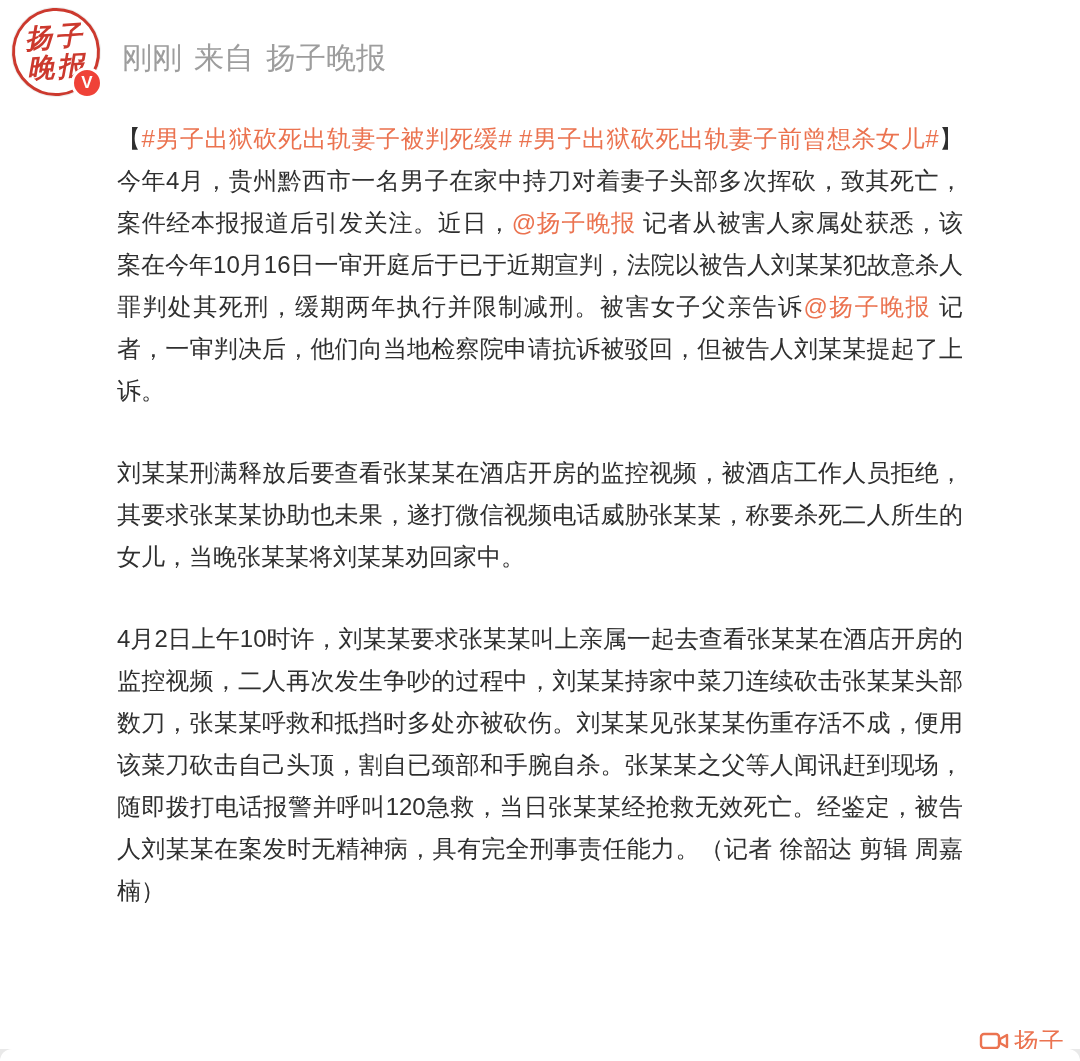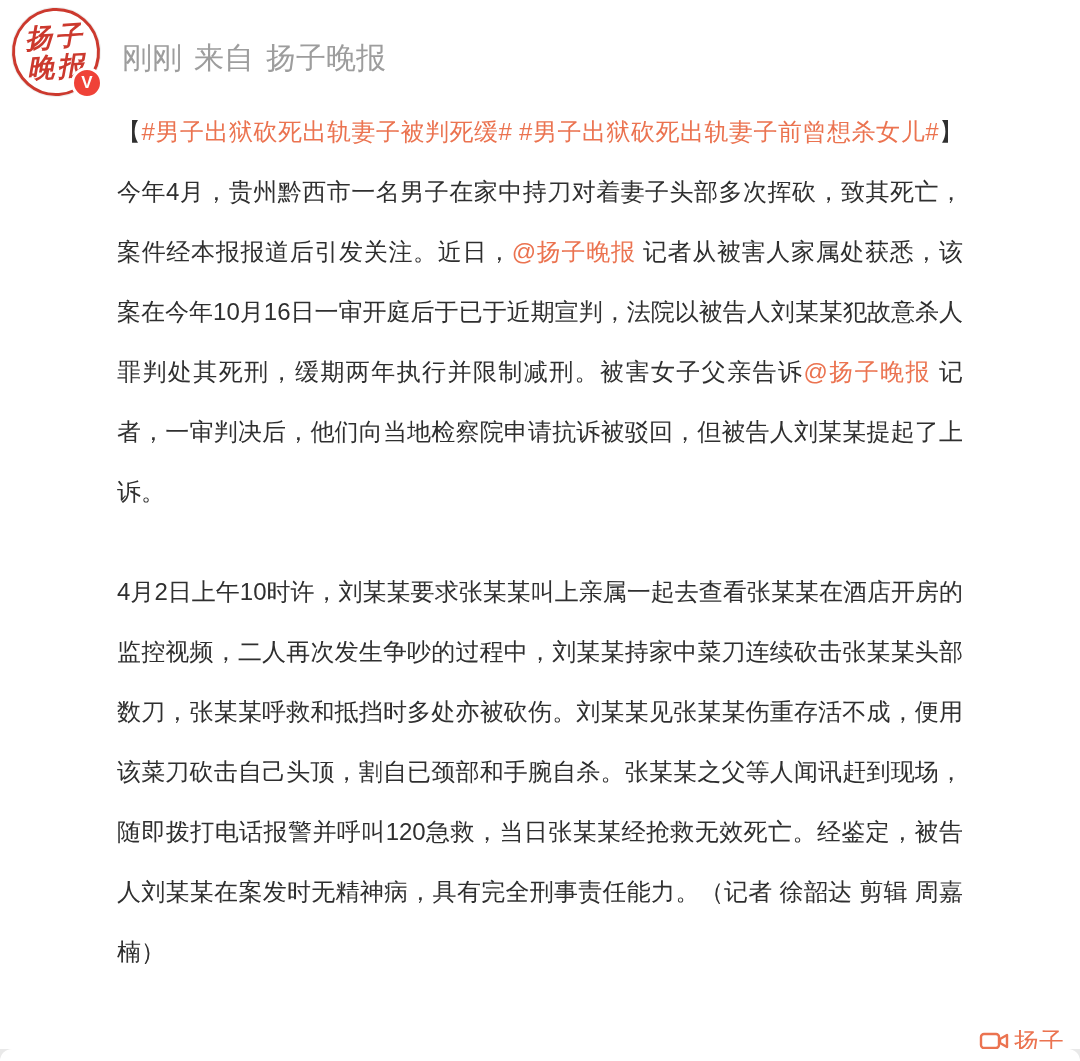--- a/index.html
+++ b/index.html
@@ -46,22 +46,22 @@
     font-style:italic;font-weight:bold;font-size:19px;color:#a2462a;margin-left:-4px;
   }
   .level-chevron{color:#f2b94e;font-weight:bold;font-size:18px;margin-left:-4px;}
   .meta{margin-top:24px;font-size:30px;color:var(--meta_gray,#9d9d9d);display:flex;}
   .meta span{margin-right:12px;}
   .meta .source{cursor:pointer;}
 
   
   .post-body{padding:6px 117px 0 117px;}
   .para{
-    margin:0 0 40px 0;
-    font-size:24px;line-height:60px;color:var(--text,#2f2f2f);
+    margin:16px 0 40px 0;
+    font-size:24px;line-height:42px;color:var(--text,#2f2f2f);
     text-align:justify;word-break:break-all;
   }
   .para:last-child{margin-bottom:0;}
   .link{color:var(--link,#eb7350);cursor:pointer;}
 
   
   .video-link{
     position:absolute;right:16px;bottom:6px;
     display:inline-flex;align-items:center;
     color:var(--link,#eb7350);font-size:25px;line-height:28px;
@@ -91,20 +91,21 @@
       <div class="meta">
         <span>刚刚</span>
         <span>来自</span>
         <span class="source">扬子晚报</span>
       </div>
     </div>
   </header>
 
   <main class="post-body" id="post-body">
       <p class="para"><span>【</span><span class="link">#男子出狱砍死出轨妻子被判死缓#</span><span> </span><span class="link">#男子出狱砍死出轨妻子前曾想杀女儿#</span><span>】今年4月，贵州黔西市一名男子在家中持刀对着妻子头部多次挥砍，致其死亡，案件经本报报道后引发关注。近日，</span><span class="link">@扬子晚报</span><span> 记者从被害人家属处获悉，该案在今年10月16日一审开庭后于已于近期宣判，法院以被告人刘某某犯故意杀人罪判处其死刑，缓期两年执行并限制减刑。被害女子父亲告诉</span><span class="link">@扬子晚报</span><span> 记者，一审判决后，他们向当地检察院申请抗诉被驳回，但被告人刘某某提起了上诉。</span></p>
+      <p class="para"><span>刘某某刑满释放后要查看张某某在酒店开房的监控视频，被酒店工作人员拒绝，其要求张某某协助也未果，遂打微信视频电话威胁张某某，称要杀死二人所生的女儿，当晚张某某将刘某某劝回家中。</span></p>
       <p class="para"><span>4月2日上午10时许，刘某某要求张某某叫上亲属一起去查看张某某在酒店开房的监控视频，二人再次发生争吵的过程中，刘某某持家中菜刀连续砍击张某某头部数刀，张某某呼救和抵挡时多处亦被砍伤。刘某某见张某某伤重存活不成，便用该菜刀砍击自己头顶，割自已颈部和手腕自杀。张某某之父等人闻讯赶到现场，随即拨打电话报警并呼叫120急救，当日张某某经抢救无效死亡。经鉴定，被告人刘某某在案发时无精神病，具有完全刑事责任能力。（记者 徐韶达 剪辑 周嘉楠）</span></p>
     </main>
 
   <a class="video-link">
     <svg width="30" height="24" viewBox="0 0 30 24">
       <rect x="2" y="5" width="18" height="14" rx="3" fill="none" stroke="#eb7350" stroke-width="2.4"></rect>
       <path d="M21 10 L28 6 L28 18 L21 14 Z" fill="none" stroke="#eb7350" stroke-width="2.4" stroke-linejoin="round"></path>
     </svg>
     <span>扬子</span>
   </a>

